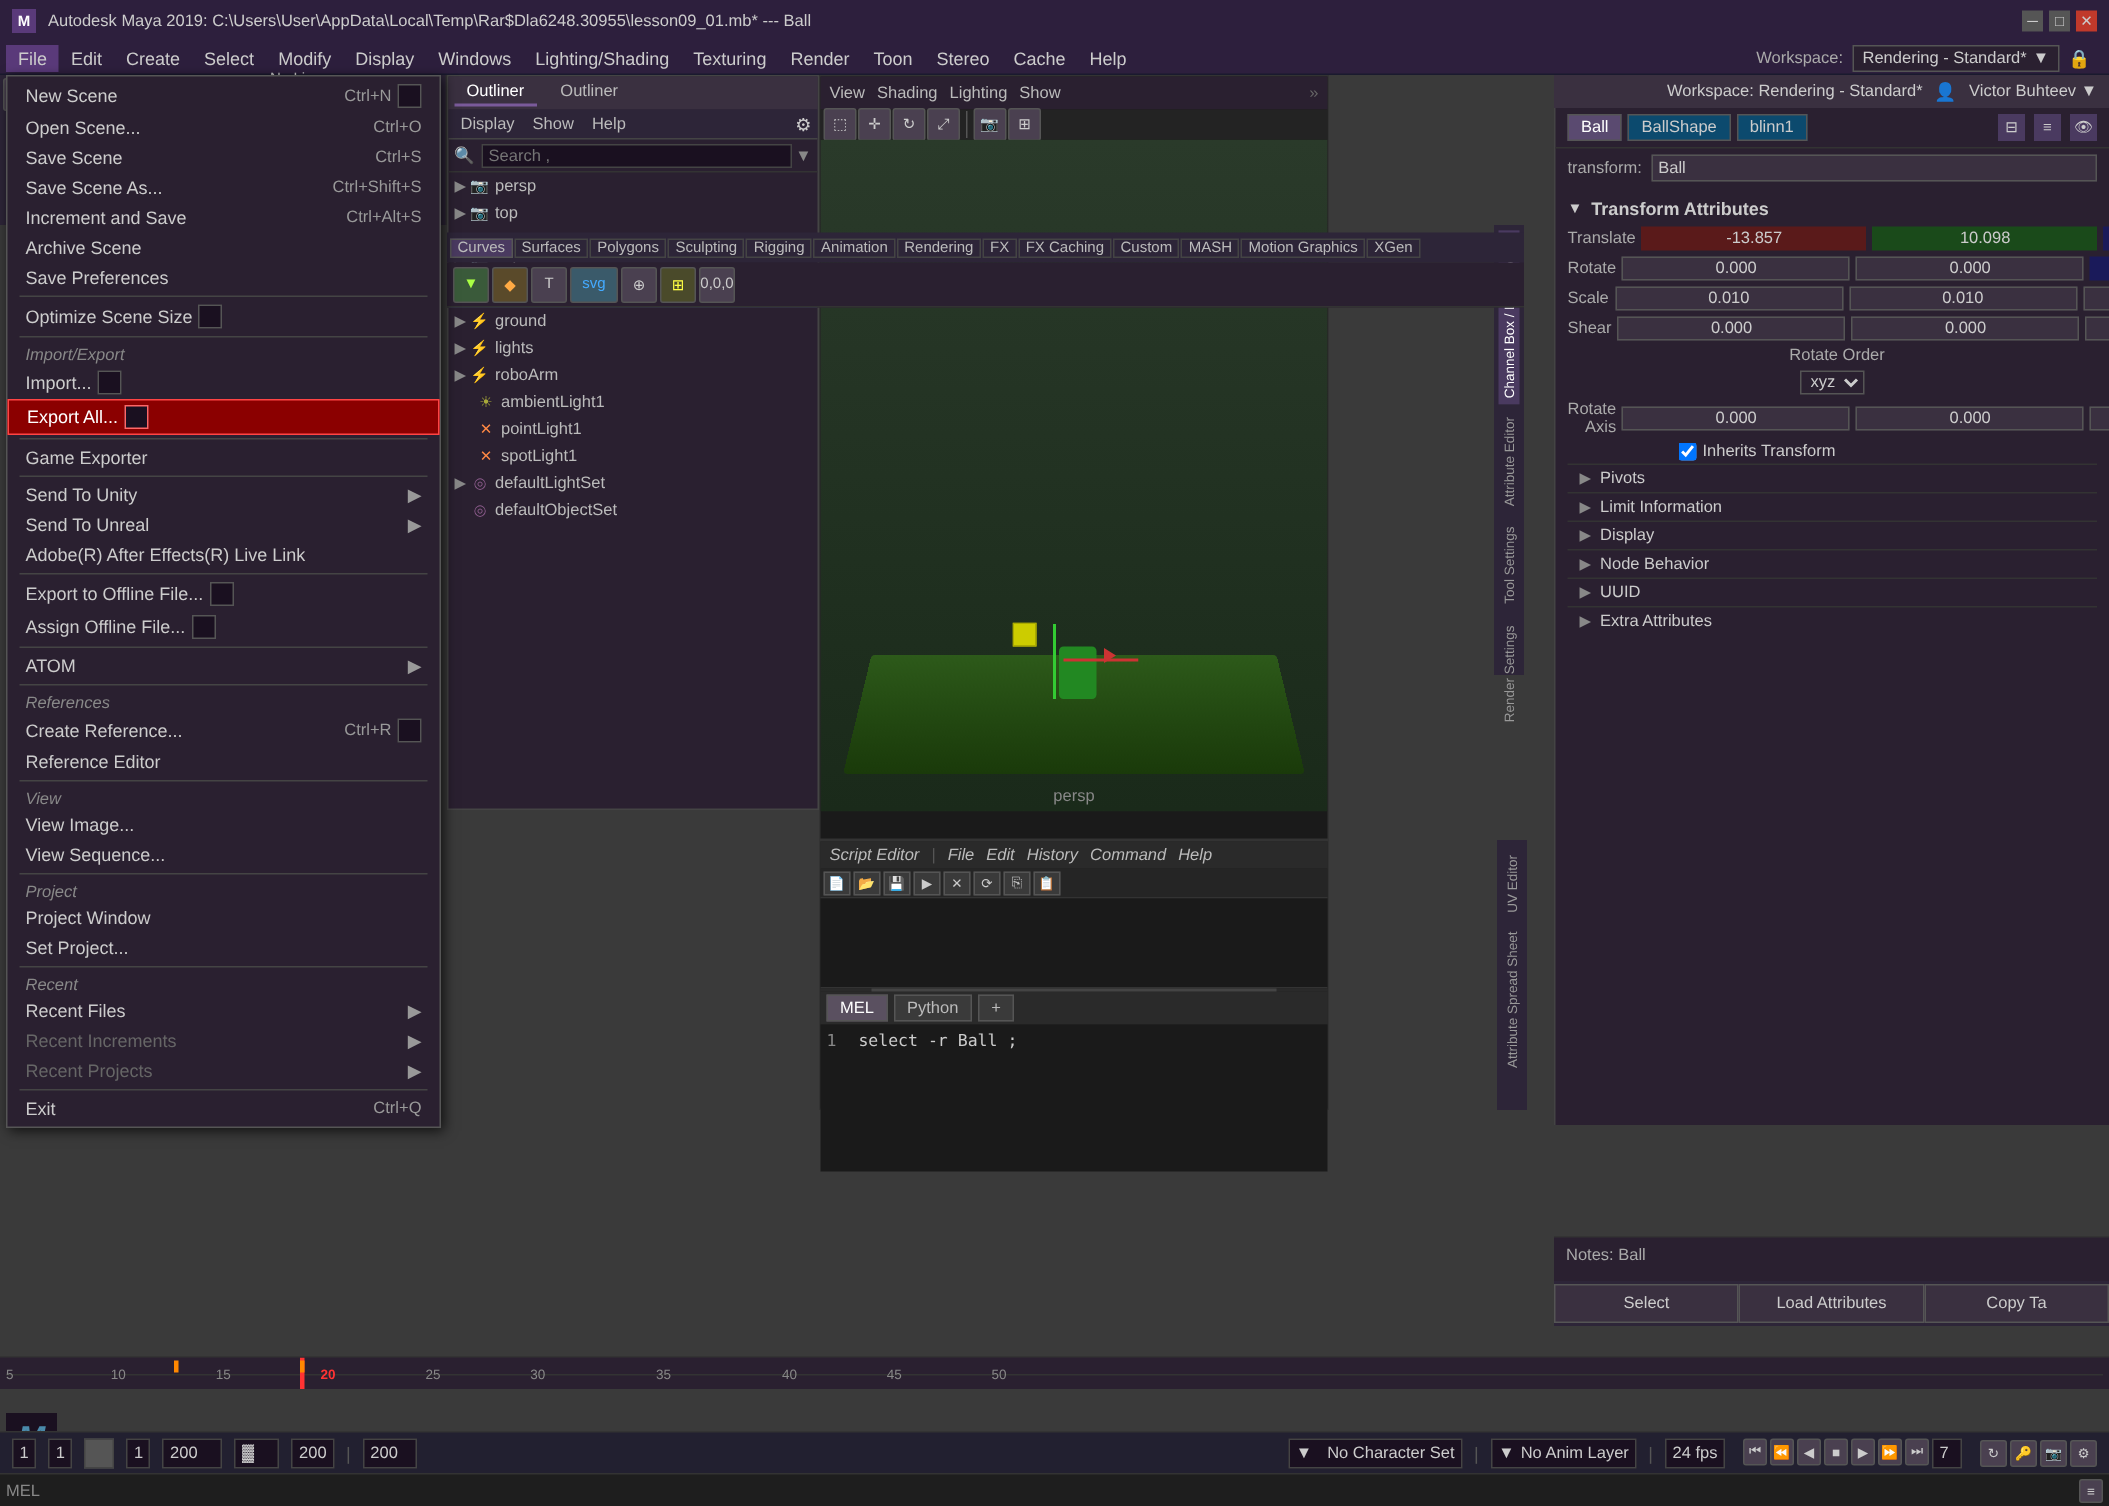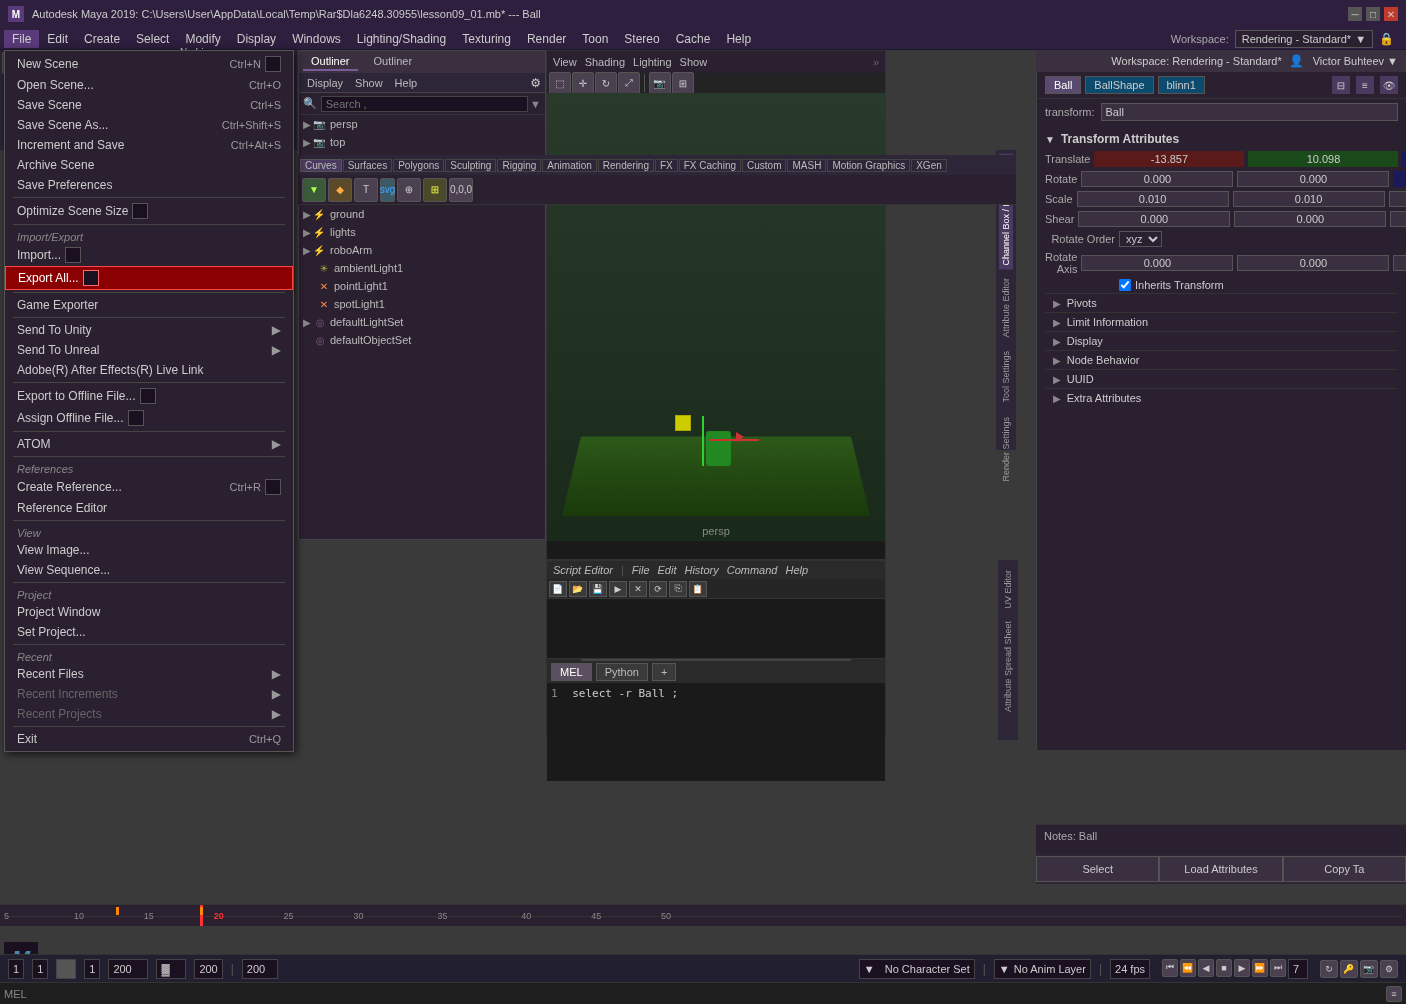--- a/index.html
+++ b/index.html
@@ -359,20 +359,21 @@
     }
     .tf-red { background: #5a1a1a; }
     .tf-green { background: #1a4a1a; }
     .tf-blue { background: #1a1a5a; }
     .tf-normal { background: #3a3040; border: 1px solid #555; }
     .rotate-order-row {
       display: flex;
       align-items: center;
       padding: 2px 0;
       gap: 4px;
+      flex-direction: column;
     }
     .rotate-order-label {
       width: 70px;
       font-size: 11px;
       color: #aaa;
       text-align: right;
     }
     .rotate-order-select {
       background: #2a2030;
       border: 1px solid #555;
@@ -1166,21 +1167,21 @@
   <span style="color:#bbb;font-size:10px;padding:0 4px;background:#2d2538;border:1px solid #444;cursor:pointer;">MASH</span>
   <span style="color:#bbb;font-size:10px;padding:0 4px;background:#2d2538;border:1px solid #444;cursor:pointer;">Motion Graphics</span>
   <span style="color:#bbb;font-size:10px;padding:0 4px;background:#2d2538;border:1px solid #444;cursor:pointer;">XGen</span>
 </div>
 
 <div style="position:absolute;left:298px;top:175px;right:390px;height:30px;
             background:#2a2030;display:flex;align-items:center;padding:0 4px;gap:2px;border-bottom:1px solid #333;">
   <button class="tb-btn" style="width:24px;height:24px;background:#3a5a3a;color:#aaff44;">▼</button>
   <button class="tb-btn" style="width:24px;height:24px;background:#5a4a2a;color:#ffaa44;">◆</button>
   <button class="tb-btn" style="width:24px;height:24px;color:#ccc;">T</button>
-  <button class="tb-btn" style="width:15px;height:24px;background:#3a5a6a;color:#44aaff;">svg</button>
+  <button class="tb-btn" style="width:32px;height:24px;background:#3a5a6a;color:#44aaff;">svg</button>
   <button class="tb-btn" style="width:24px;height:24px;">⊕</button>
   <button class="tb-btn" style="width:24px;height:24px;background:#4a4a2a;color:#ffff44;">⊞</button>
   <button class="tb-btn" style="width:24px;height:24px;">0,0,0</button>
 </div>
 
 <div style="position:absolute;left:0;top:50px;width:298px;height:100px;
             background:#2d2538;border-right:1px solid #333;display:flex;flex-wrap:wrap;
             align-content:flex-start;padding:2px;gap:1px;">
 
   <button class="tb-btn" style="width:22px;height:22px;">⊞</button>

